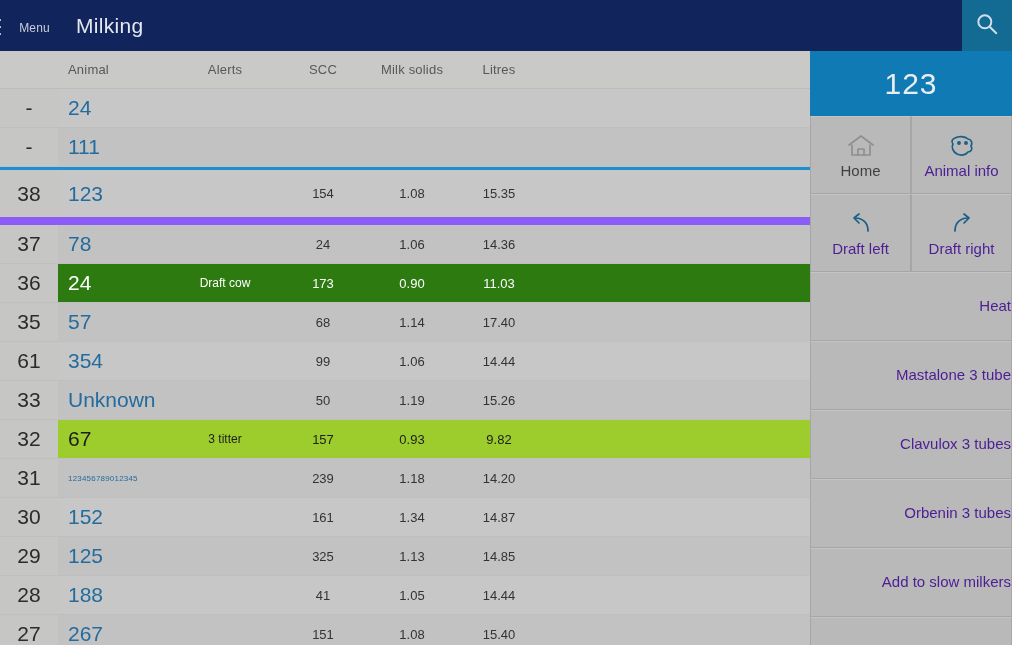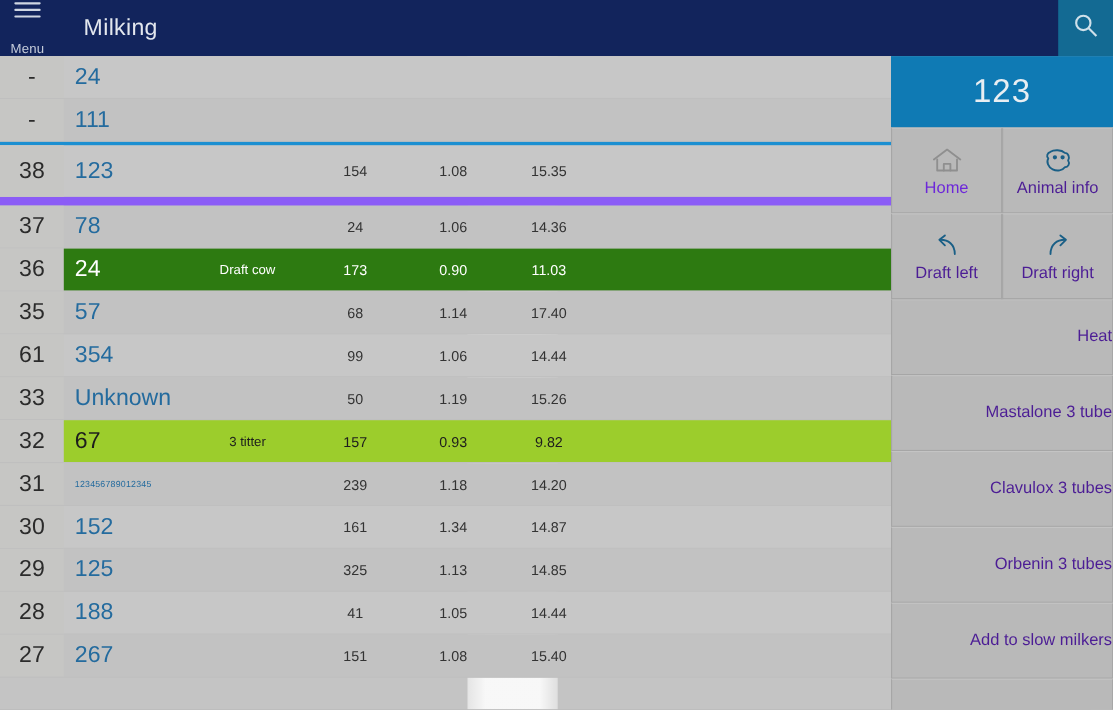--- a/index.html
+++ b/index.html
@@ -11,21 +11,21 @@
   }
   #app { position: relative; width: 1012px; height: 645px; overflow: hidden; }
 
   
   .topbar {
     position: absolute; left: 0; top: 0; width: 1012px; height: 51px;
     background: #12245c;
     display: flex; align-items: stretch;
   }
   .menu-btn {
-    width: 50px; display: flex; flex-direction: column;
+    width: 50px; display: flex; flex-direction: row;
     align-items: center; justify-content: center; gap: 18px;
     color: #cfd6e2; padding-top: 2px;
   }
   .burger { width: 24px; height: 16px; display: flex; flex-direction: column; justify-content: space-between; }
   .burger i { display: block; height: 2px; background: #cfd6e2; border-radius: 1px; }
   .menu-label { font-size: 12px; color: #c6cddb; margin-top: 3px; letter-spacing: .2px; }
   .app-title {
     display: flex; align-items: center;
     font-size: 21px; color: #e3e7ee; margin-left: 26px; letter-spacing: .3px;
   }
@@ -127,21 +127,21 @@
   .btn-grid2 { display: flex; }
   .pbtn {
     background: #b9b9b9; border: 1px solid #a6a6a6;
     border-top-color: #c4c4c4;
     display: flex; flex-direction: column;
     align-items: center; justify-content: center;
     color: #4c1d95; font-size: 15px; text-align: center;
   }
   .pbtn.half { width: 101px; height: 78px; }
   .pbtn.full { width: 202px; height: 69px; align-items: flex-end; }
-  .pbtn.disabled { color: #6d28d9; }
+  .pbtn.disabled { color: #404040; }
   .pbtn .ico { height: 30px; display: flex; align-items: center; justify-content: center; margin-bottom: 2px; }
   .pbtn .ico svg { display: block; }
   .pbtn .lbl { line-height: 1.1; }
 </style>
 </head>
 <body>
 
 <div id="app">
 
   <div class="topbar">
@@ -160,20 +160,30 @@
           <circle cx="10" cy="10" r="6"></circle>
             <line x1="14.5" y1="14.5" x2="21" y2="21"></line>
         </svg>
       </span>
     </div>
   </div>
 
   <div class="table-wrap">
     <div class="litres-band"></div>
 
+    <div class="thead">
+      <div class="c-bay"></div>
+      <div class="rowbody">
+        <div class="c-animal">Animal</div>
+        <div class="c-alerts">Alerts</div>
+        <div class="c-scc">SCC</div>
+        <div class="c-solids">Milk solids</div>
+        <div class="c-litres">Litres</div>
+      </div>
+    </div>
 
     <div class="rows" id="rows-host">
         <div class="row">
           <div class="c-bay">-</div>
           <div class="rowbody">
             <div class="c-animal">24</div>
             <div class="c-alerts"></div>
             <div class="c-scc"></div>
             <div class="c-solids"></div>
             <div class="c-litres"></div>

